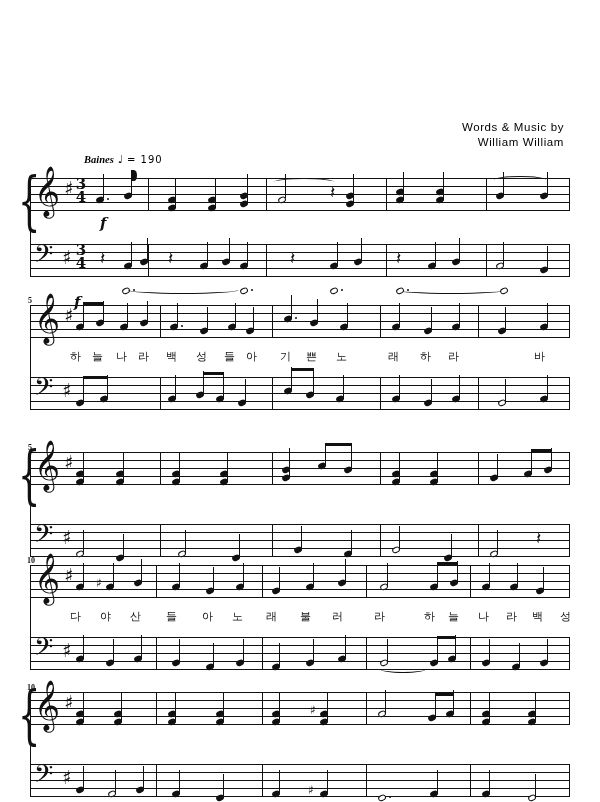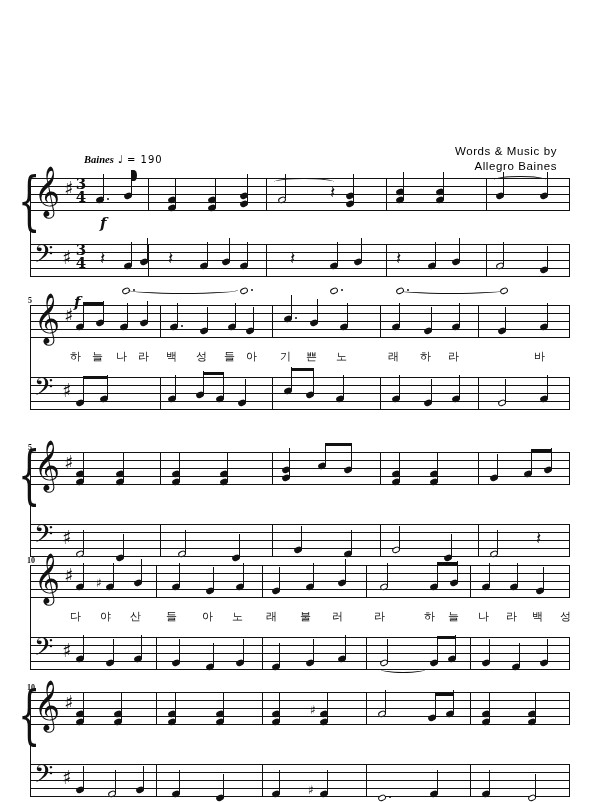--- a/index.html
+++ b/index.html
@@ -30,28 +30,27 @@
     text-align: center;
     font-family: "DejaVu Sans", sans-serif;
     font-size: 26px;
     font-weight: bold;
     letter-spacing: 3px;
     color: #000;
   }
   .credits {
     position: absolute;
     top: 120px;
-    right: 43px;
+    right: 36px;
     text-align: right;
     font-family: "Liberation Sans", sans-serif;
     font-size: 11.5px;
     line-height: 15px;
     letter-spacing: 0.6px;
     color: #000;
-    margin-top: 24px;
   }
   .tempo-block {
     position: absolute;
     top: 153px;
     left: 84px;
     font-size: 10px;
     font-weight: bold;
     font-family: "Liberation Serif", serif;
     font-style: italic;
     display: flex;
@@ -229,21 +228,21 @@
   }
 </style>
 </head>
 <body>
 
 <div class="page">
 
 
   <div class="credits">
     <div>Words &amp; Music by</div>
-    <div>Allegro Baines</div>
+    <div>William William</div>
   </div>
 
   <div class="tempo-block">
     <span class="tempo-mark">Baines</span>
     <span style="font-family:'DejaVu Sans',sans-serif;font-style:normal;font-size:11px;">♩</span>
     <span class="tempo-eq">= 190</span>
   </div>
 
   <div class="system" style="top:178px;height:110px;">
     <div class="brace" style="top:-2px;">{</div>

